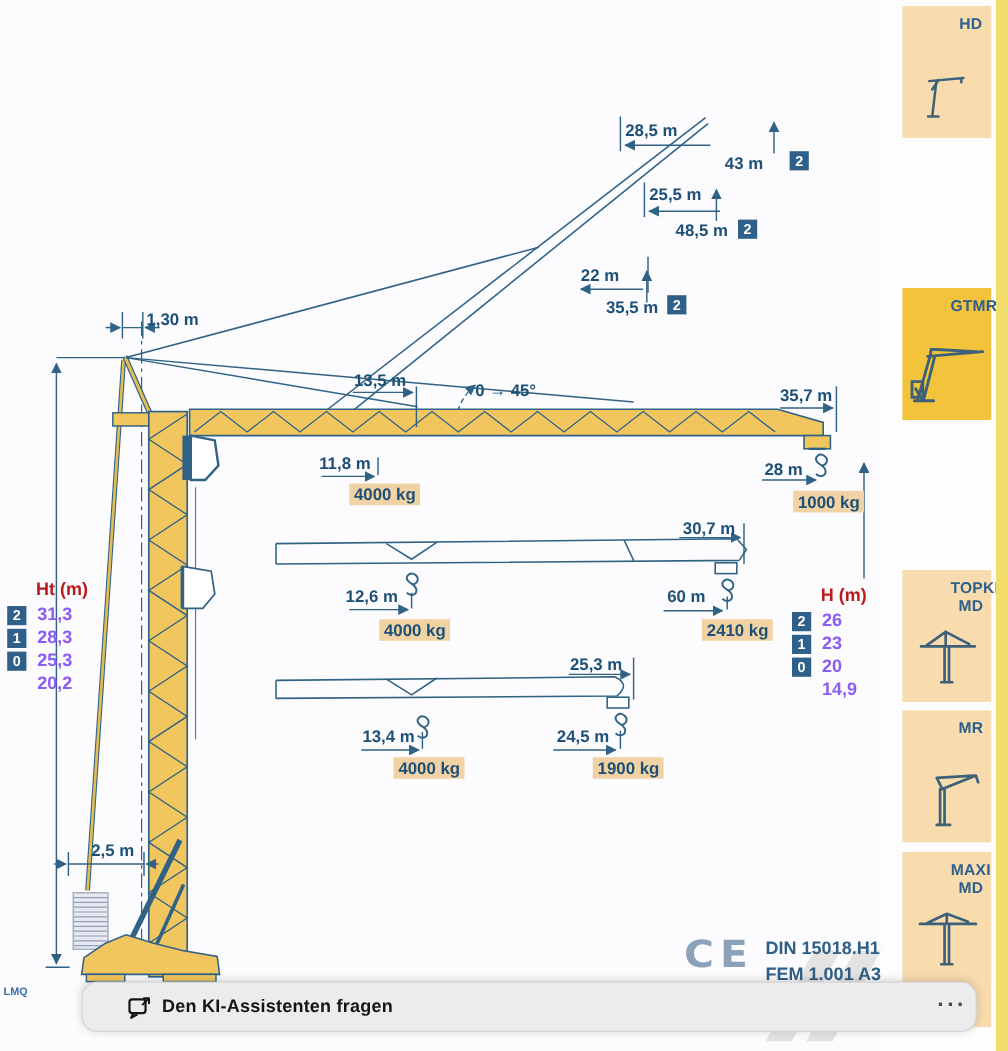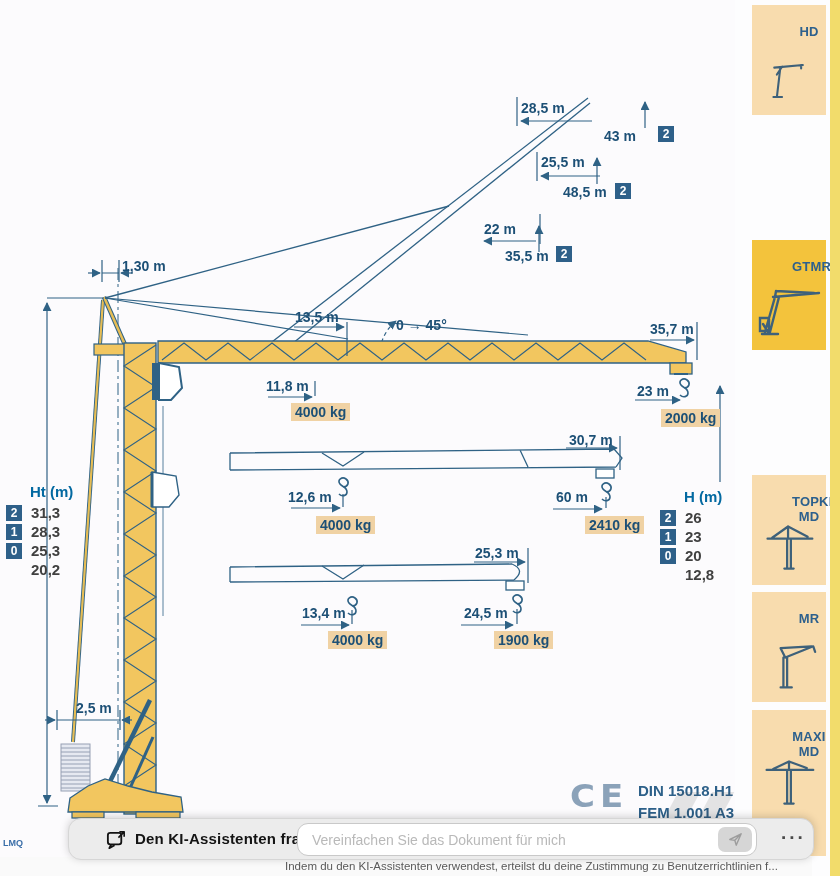--- a/index.html
+++ b/index.html
@@ -4,34 +4,34 @@
 <style>
   html,body{margin:0;padding:0;background:#e9e9e9;}
   .screen{position:relative;width:840px;height:876px;overflow:hidden;background:#fcfcfe;font-family:"Liberation Sans",sans-serif;}
   
   .doc-page{position:absolute;left:0;top:0;width:745px;height:876px;background:#fcfbfd;}
   .diagram-art{position:absolute;left:0;top:0;}
   .dim{position:absolute;font:bold 14px "Liberation Sans",sans-serif;color:#1d5076;white-space:nowrap;}
   .kg{background:#f0d2a4;padding:1px 4px;}
   .badge{position:absolute;width:16px;height:16px;background:#2e6089;color:#fff;font:bold 12px/16px "Liberation Sans",sans-serif;text-align:center;}
   .vtable{position:absolute;}
-  .vt-title{font:bold 15px "Liberation Sans",sans-serif;color:#0369a1;margin-left:24px;margin-bottom:3px;}
+  .vt-title{font:bold 15px "Liberation Sans",sans-serif;color:#b91c1c;margin-left:24px;margin-bottom:3px;}
   .vt-row{display:flex;align-items:center;height:19px;}
   .vt-badge{width:16px;height:16px;background:#2e6089;color:#fff;font:bold 12px/16px "Liberation Sans",sans-serif;text-align:center;flex:0 0 16px;}
   .vt-badge.empty{background:transparent;}
-  .vt-val{font:bold 15px "Liberation Sans",sans-serif;color:#404040;margin-left:9px;}
+  .vt-val{font:bold 15px "Liberation Sans",sans-serif;color:#8b5cf6;margin-left:9px;}
   .ce-mark{position:absolute;left:570px;top:776px;font:bold 34px "DejaVu Sans",sans-serif;color:#8ba2b9;letter-spacing:5px;transform:scaleY(.92);}
   .std{position:absolute;font:bold 15px "Liberation Sans",sans-serif;color:#2d6089;white-space:nowrap;}
-  .corner-label{position:absolute;left:3px;top:821px;font:bold 9px "Liberation Sans",sans-serif;color:#3a6ea8;margin-top:17px;}
+  .corner-label{position:absolute;left:3px;top:821px;font:bold 9px "Liberation Sans",sans-serif;color:#3a6ea8;}
   
   .sidebar{position:absolute;left:735px;top:0;width:95px;height:876px;background:#fdfdfe;}
   .page-edge{position:absolute;left:830px;top:0;width:10px;height:876px;background:#f2dc6b;}
   .side-card{position:absolute;left:17px;width:74px;height:110px;background:#f8dcae;cursor:pointer;}
   .side-card.selected{background:#f3c33c;}
-  .side-label{text-align:center;font:bold 13px "Liberation Sans",sans-serif;color:#2d608d;padding-top:19px;letter-spacing:.2px;margin-left:40px;}
+  .side-label{text-align:center;font:bold 13px "Liberation Sans",sans-serif;color:#2d608d;padding-top:7px;letter-spacing:.2px;margin-left:40px;}
   .side-icon{position:absolute;left:50%;bottom:8px;transform:translateX(-50%);}
   
   .watermark{position:absolute;left:640px;top:792px;width:110px;height:76px;opacity:.14;}
   .wm-bar{position:absolute;top:0;width:22px;height:76px;background:#555;transform:skewX(-28deg);}
   .assistant-bar{position:absolute;left:68px;top:818px;width:744px;height:40px;background:#ececec;border:1px solid #d6d6d6;border-radius:13px;box-shadow:0 -1px 8px rgba(0,0,0,.18);z-index:10;}
   .chat-icon{position:absolute;left:36px;top:9px;}
   .bar-title{position:absolute;left:66px;top:11px;font:bold 15px "Liberation Sans",sans-serif;color:#141414;letter-spacing:.2px;}
   .chat-input-wrap{position:absolute;left:228px;top:4px;width:460px;height:33px;}
   .chat-input{width:100%;height:100%;box-sizing:border-box;border:1.5px solid #c9c9c9;border-radius:11px;background:#fff;padding:0 48px 0 14px;font:14px "Liberation Sans",sans-serif;color:#333;outline:none;}
   .chat-input::placeholder{color:#b9b9b9;}
@@ -181,22 +181,22 @@
     <span class="dim" style="left:484px;top:221px">22 m</span>
     <span class="dim" style="left:505px;top:248px">35,5 m</span>
     <span class="badge" style="left:556px;top:246px">2</span>
 
     <span class="dim" style="left:295px;top:309px">13,5 m</span>
     <span class="dim" style="left:396px;top:317px">0 → 45°</span>
 
     <span class="dim" style="left:650px;top:321px">35,7 m</span>
     <span class="dim" style="left:266px;top:378px">11,8 m</span>
     <span class="dim kg" style="left:291px;top:403px">4000 kg</span>
-    <span class="dim" style="left:637px;top:383px">23 m</span>
-    <span class="dim kg" style="left:661px;top:409px">2000 kg</span>
+    <span class="dim" style="left:637px;top:383px">28 m</span>
+    <span class="dim kg" style="left:661px;top:409px">1000 kg</span>
 
     <span class="dim" style="left:569px;top:432px">30,7 m</span>
     <span class="dim" style="left:288px;top:489px">12,6 m</span>
     <span class="dim kg" style="left:316px;top:516px">4000 kg</span>
     <span class="dim" style="left:556px;top:489px">60 m</span>
     <span class="dim kg" style="left:585px;top:516px">2410 kg</span>
 
     <span class="dim" style="left:475px;top:545px">25,3 m</span>
     <span class="dim" style="left:302px;top:605px">13,4 m</span>
     <span class="dim kg" style="left:328px;top:631px">4000 kg</span>
@@ -234,21 +234,21 @@
       <div class="vt-row">
         <span class="vt-badge">1</span>
         <span class="vt-val">23</span>
       </div>
       <div class="vt-row">
         <span class="vt-badge">0</span>
         <span class="vt-val">20</span>
       </div>
       <div class="vt-row">
         <span class="vt-badge empty"></span>
-        <span class="vt-val">12,8</span>
+        <span class="vt-val">14,9</span>
       </div>
     </div>
 
     <div class="ce-mark">CE</div>
     <div class="std" style="left:638px;top:782px">DIN 15018.H1 B3</div>
     <div class="std" style="left:638px;top:804px">FEM 1.001 A3</div>
     <div class="corner-label">LMQ</div>
   </div>
 
   <div class="sidebar">
@@ -290,27 +290,16 @@
     <div class="wm-bar" style="left:52px"></div>
   </div>
 
   <div class="assistant-bar">
     <svg class="chat-icon" width="23" height="23" viewBox="0 0 24 24" fill="none" stroke="#141414" stroke-width="1.9" stroke-linejoin="round">
       <rect x="3" y="5" width="14" height="12" rx="2.5"></rect>
       <path d="M6.5,17 L4.5,21 L10,18"></path>
       <path d="M14,10 L20,4 M20,9 V4 H15" stroke-width="1.7"></path>
     </svg>
     <div class="bar-title">Den KI-Assistenten fragen</div>
-    <div class="chat-input-wrap">
-      <input class="chat-input" type="text" placeholder="Vereinfachen Sie das Dokument für mich" style="">
-      <button class="send-btn">
-        <svg width="17" height="17" viewBox="0 0 24 24" fill="none" stroke="#9d9d9d" stroke-width="2" stroke-linejoin="round">
-          <path d="M4,12 L20,4 L13,20 L11,13 Z M11,13 L20,4"></path>
-        </svg>
-      </button>
-    </div>
     <button class="more-btn">...</button>
   </div>
-  <div class="fineprint-strip">
-    <div class="fineprint">Indem du den KI-Assistenten verwendest, erteilst du deine Zustimmung zu Benutzerrichtlinien f...</div>
-  </div>
 
 </div>
 
 </body></html>

